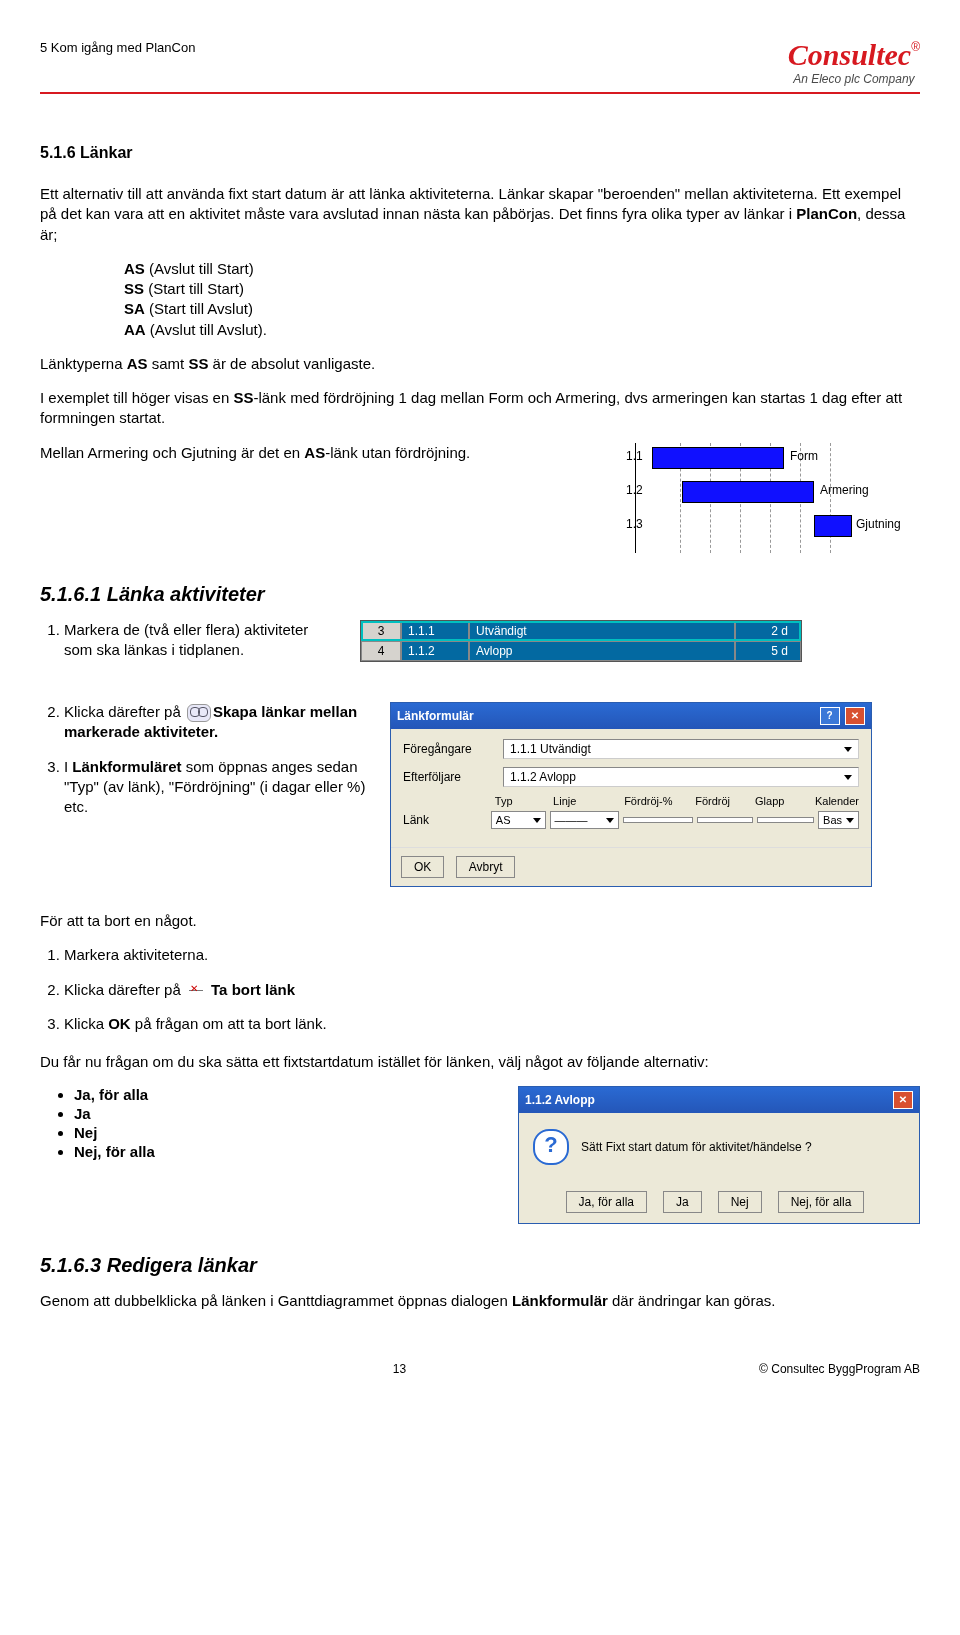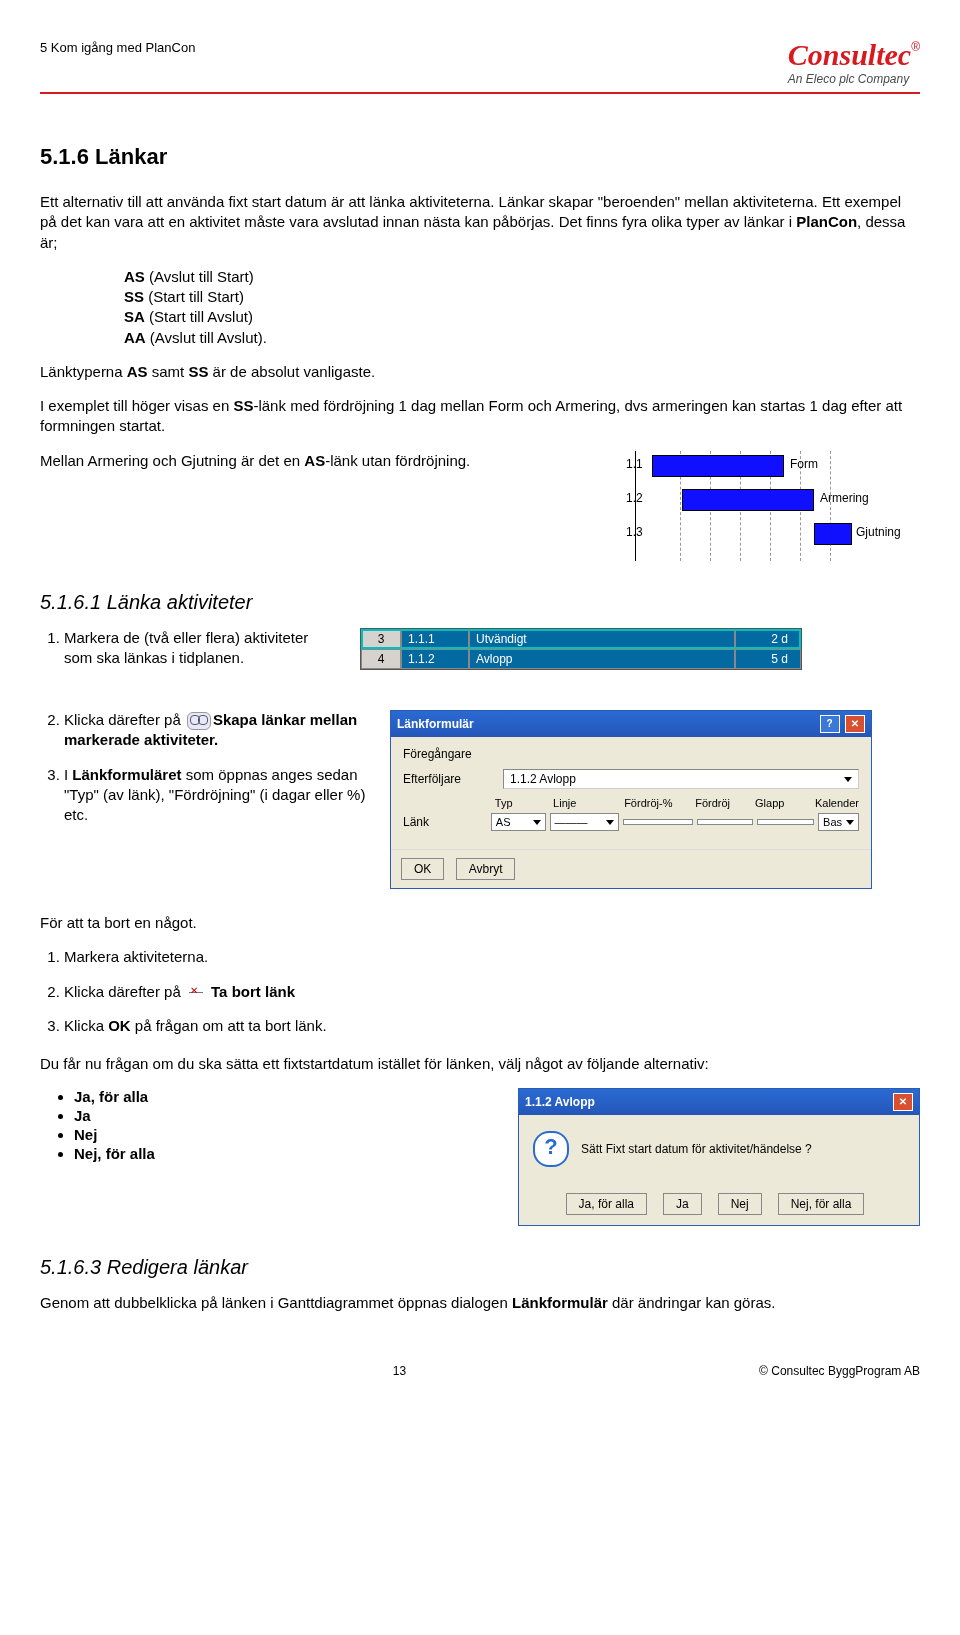--- a/index.html
+++ b/index.html
@@ -1,25 +1,25 @@
 <!DOCTYPE html>
 <html><head>
 <meta charset="utf-8">
 <style>
   body{margin:0;background:#fff;font-family:Arial,Helvetica,sans-serif;color:#000;font-size:15px;}
   .page{width:880px;margin:0 auto;padding:40px 40px 40px 40px;}
   .header{display:flex;justify-content:space-between;align-items:flex-start;margin-bottom:6px;}
   .header-left{font-size:13px;}
-  .logo-wrap{text-align:left}
+  .logo-wrap{text-align:center}
   .logo-main{font-family:Georgia,serif;font-weight:bold;font-style:italic;color:#d71920;font-size:30px;line-height:1;}
   .logo-reg{font-size:12px;vertical-align:top;color:#d71920}
   .logo-sub{color:#4a4a4a;font-size:12px;font-style:italic;margin-top:2px}
   .hr-red{height:2px;background:#d71920;margin:4px 0 50px}
-  h2{font-size:22px;margin:17px 0 22px;font-weight:bold}
-  h3{font-size:20px;font-style:italic;margin:30px 0 14px;font-weight:normal}
+  h2{font-size:16px;margin:17px 0 22px;font-weight:bold}
+  h3{font-size:20px;font-style:italic;margin:30px 0 14px;font-weight:bold}
   p{margin:0 0 14px;line-height:1.35}
   .indent{margin-left:84px;margin-bottom:14px}
   .indent div{line-height:1.35}
   ol{margin:0 0 18px 24px;padding:0}
   ol li{margin-bottom:14px;line-height:1.35}
   ul.bullets{list-style:disc;margin:0 0 14px 34px;padding:0}
   ul.bullets li{margin-bottom:2px}
   b{font-weight:bold}
   .row2{display:flex;align-items:flex-start;gap:20px}
   .row2 .txt{flex:1}
@@ -170,20 +170,24 @@
       <div class="dlg-title">
         <span>Länkformulär</span>
         <span class="btns">
           <span class="q">?</span>
           <span class="x">✕</span>
         </span>
       </div>
       <div class="dlg-body">
         <div class="frow">
           <div class="lab">Föregångare</div>
+          <div class="fval">
+              <span>1.1.1  Utvändigt</span>
+              <span class="drop"></span>
+            </div>
         </div>
         <div class="frow">
           <div class="lab">Efterföljare</div>
           <div class="fval">
               <span>1.1.2  Avlopp</span>
               <span class="drop"></span>
             </div>
         </div>
         <div class="fhdr">
           <div style="width:90px"></div>

